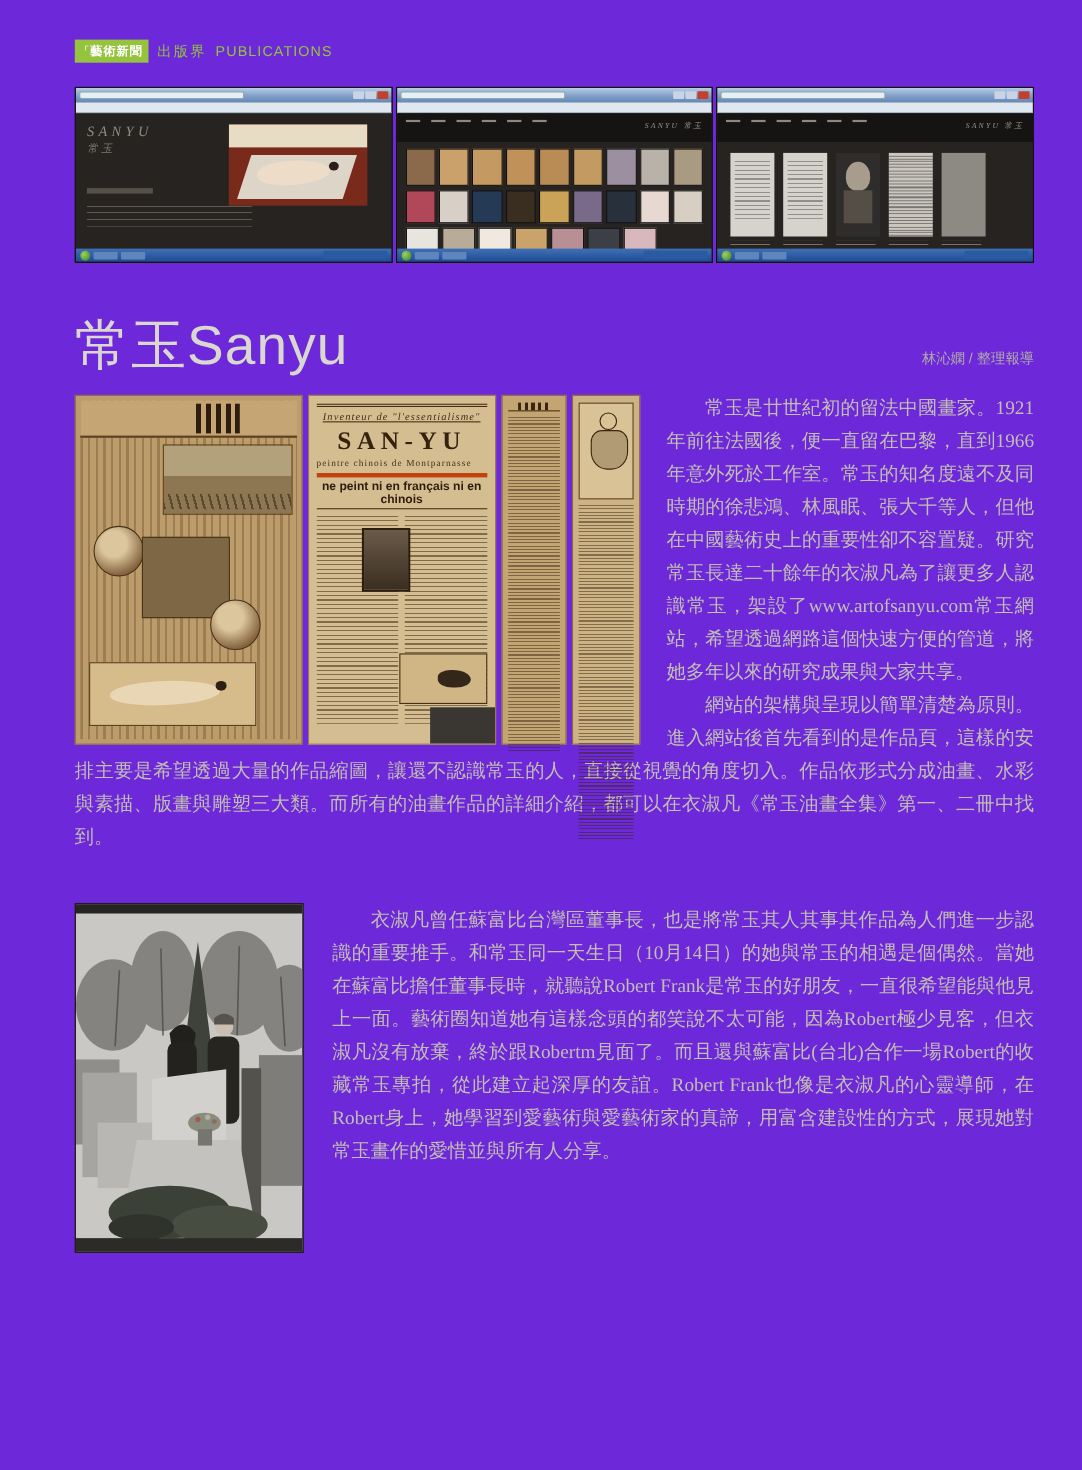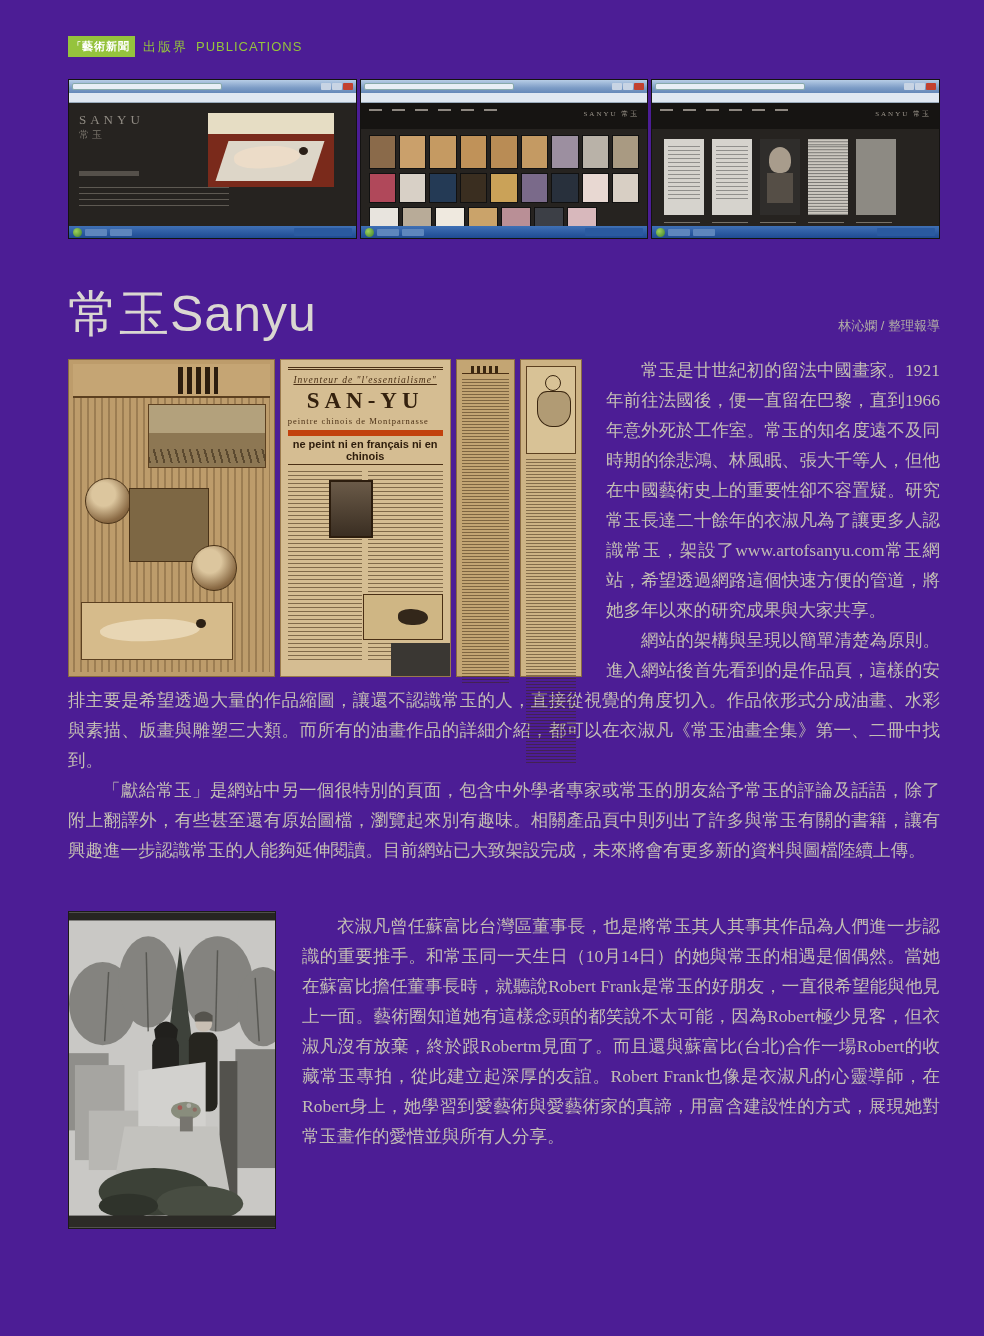--- a/index.html
+++ b/index.html
@@ -1,35 +1,35 @@
 <!DOCTYPE html>
 <html><head>
 <meta charset="utf-8">
 <style>
   * { margin:0; padding:0; box-sizing:border-box; }
   html,body { background:#2e2b28; }
   .page {
     position:relative; width:984px; height:1336px; margin:0 auto;
-    background:#4c1d95; overflow:hidden;
+    background:#6d28d9; overflow:hidden;
     font-family:"Liberation Serif","DejaVu Serif",serif;
     color:#c3beb4;
   }
   .inner { padding:0 44px 0 68px; }
 
   
   .masthead { display:flex; justify-content:space-between; align-items:center; padding-top:36px; }
   .mast-left { display:flex; align-items:center; gap:8px; font-family:"Liberation Sans","DejaVu Sans",sans-serif; }
   .badge { background:#95c33d; color:#fff; font-size:11px; font-weight:bold; padding:3px 5px; letter-spacing:1px; }
   .badge .br { font-size:8px; vertical-align:2px; }
   .sec-zh { color:#95c33d; font-size:13px; letter-spacing:2px; }
   .sec-en { color:#95c33d; font-size:13px; letter-spacing:1px; }
   .site-url { font-family:"Liberation Sans","DejaVu Sans",sans-serif; font-size:27px; color:#ccc9c3; letter-spacing:.5px; }
 
   
-  .shots { display:flex; gap:3px; margin-top:22px; }
+  .shots { display:flex; gap:3px; margin-top:22px;font-style:italic; }
   .shot { position:relative; width:289px; height:160px; background:#23211f; border:1px solid #141311; overflow:hidden; }
   .titlebar { height:13px; background:linear-gradient(#b7cde6,#7d9cc6 60%,#6488b8); display:flex; align-items:center; justify-content:space-between; padding:0 3px; }
   .addr { width:150px; height:7px; background:#e8eef6; border:1px solid #8aa; border-radius:2px; }
   .winbtns { display:flex; gap:1px; }
   .winbtn { width:10px; height:7px; background:#c8d4e4; border-radius:1px; }
   .winbtn.close { background:#c2402e; }
   .tabbar { height:10px; background:#dfe7f1; border-bottom:1px solid #9ab; }
   .shot-content { position:absolute; top:23px; bottom:12px; left:0; right:0; background:#262320; }
   .taskbar { position:absolute; left:0; right:0; bottom:0; height:12px; background:linear-gradient(#3f70b5,#1e4b92); display:flex; align-items:center; padding:0 4px; gap:3px; }
   .orb { width:9px; height:9px; border-radius:50%; background:radial-gradient(circle at 35% 35%, #9fd25a,#3a7d2c); }
@@ -93,21 +93,21 @@
   .clipA .midphoto { position:absolute; left:60px; top:128px; width:80px; height:74px; background:#7d6744; border:1px solid #4a3318; }
   .clipA .nude { position:absolute; left:12px; bottom:16px; width:152px; height:58px; background:#d6bb8b; border:1px solid #5c4020; }
   .clipA .nude::after { content:""; position:absolute; left:18px; top:16px; width:100px; height:22px; background:#e8d6b4; border-radius:50% 60% 50% 55%; transform:rotate(-3deg); }
   .clipA .nude::before { content:""; position:absolute; right:26px; top:16px; width:10px; height:9px; background:#2c2014; border-radius:50%; z-index:2; }
 
   .clipB { position:relative; width:172px; background:#d5bd92; border:1px solid #9a7a4c; padding:7px 7px 0; overflow:hidden; }
   .clipB .toprule { height:3px; border-top:1px solid #4a2f14; border-bottom:1px solid #4a2f14; margin-bottom:5px; }
   .kicker { font-style:italic; font-size:9.5px; color:#4a2f14; text-align:center; text-decoration:underline; letter-spacing:1px; }
   .headline { font-family:"Liberation Serif",serif; font-size:23px; letter-spacing:5px; text-align:center; color:#34210e; margin:3px 0 2px; font-weight:bold; }
   .subhead { font-size:8.5px; color:#4a2f14; letter-spacing:1px; }
-  .deck { font-family:"Liberation Sans",sans-serif; font-size:11px; font-weight:bold; text-align:center; color:#2e1d0c; border-top:6px solid #c2410c; border-bottom:1px solid #4a2f14; padding:2px 0; margin:4px 0 5px; }
+  .deck { font-family:"Liberation Sans",sans-serif; font-size:11px; font-weight:bold; text-align:center; color:#2e1d0c; border-top:4px solid #c2410c; border-bottom:1px solid #4a2f14; padding:2px 0; margin:4px 0 5px; }
   .cols2 { display:flex; gap:6px; height:190px; }
   .colg { flex:1; background:repeating-linear-gradient(0deg,rgba(60,38,14,.55) 0 1px,transparent 1px 4px); }
   .clipB .sanport { position:absolute; left:48px; top:120px; width:44px; height:58px; background:linear-gradient(#6a5a48,#3a2e22); border:2px solid #2c1d0e; }
   .clipB .horse { position:absolute; right:7px; bottom:36px; width:80px; height:46px; background:#cfb684; border:1px solid #4a2f14; }
   .clipB .horse::after { content:""; position:absolute; right:14px; top:14px; width:30px; height:16px; background:#33271a; border-radius:40% 55% 45% 45%; }
   .clipB .cut { position:absolute; right:-1px; bottom:-1px; width:60px; height:34px; background:#3a3733; }
 
   .clipC { width:60px; background:#c3a573; border:1px solid #8a6b42; padding:6px 5px; }
   .clipC .head { height:8px; border-bottom:1px solid #4a2f14; margin-bottom:5px; background:repeating-linear-gradient(90deg,#3a2610 0 3px,transparent 3px 6px); background-size:60% 100%; background-repeat:no-repeat; background-position:50% 0; }
   .clipC .body, .clipD .body { height:100%; background:repeating-linear-gradient(0deg,rgba(58,38,16,.5) 0 1px,transparent 1px 3px); }
@@ -321,21 +321,20 @@
         </div>
 
         <div class="clipD">
           <div class="cartoon"></div>
           <div class="body"></div>
         </div>
       </div>
 
       <p class="para">常玉是廿世紀初的留法中國畫家。1921年前往法國後，便一直留在巴黎，直到1966年意外死於工作室。常玉的知名度遠不及同時期的徐悲鴻、林風眠、張大千等人，但他在中國藝術史上的重要性卻不容置疑。研究常玉長達二十餘年的衣淑凡為了讓更多人認識常玉，架設了www.artofsanyu.com常玉網站，希望透過網路這個快速方便的管道，將她多年以來的研究成果與大家共享。</p>
       <p class="para">網站的架構與呈現以簡單清楚為原則。進入網站後首先看到的是作品頁，這樣的安排主要是希望透過大量的作品縮圖，讓還不認識常玉的人，直接從視覺的角度切入。作品依形式分成油畫、水彩與素描、版畫與雕塑三大類。而所有的油畫作品的詳細介紹，都可以在衣淑凡《常玉油畫全集》第一、二冊中找到。</p>
-      <p class="para">「獻給常玉」是網站中另一個很特別的頁面，包含中外學者專家或常玉的朋友給予常玉的評論及話語，除了附上翻譯外，有些甚至還有原始圖檔，瀏覽起來別有趣味。相關產品頁中則列出了許多與常玉有關的書籍，讓有興趣進一步認識常玉的人能夠延伸閱讀。目前網站已大致架設完成，未來將會有更多新的資料與圖檔陸續上傳。</p>
     </div>
 
     <div class="sec2">
       <div class="sec2-left">
         <svg class="grave" viewBox="0 0 208 318" xmlns="http://www.w3.org/2000/svg">
           <rect width="208" height="318" fill="#c9c8c5"></rect>
           <rect width="208" height="8" fill="#262521"></rect>
           <g fill="#6d6d68" opacity="0.75">
             <ellipse cx="34" cy="92" rx="34" ry="42"></ellipse>
             <ellipse cx="80" cy="70" rx="30" ry="46"></ellipse>

